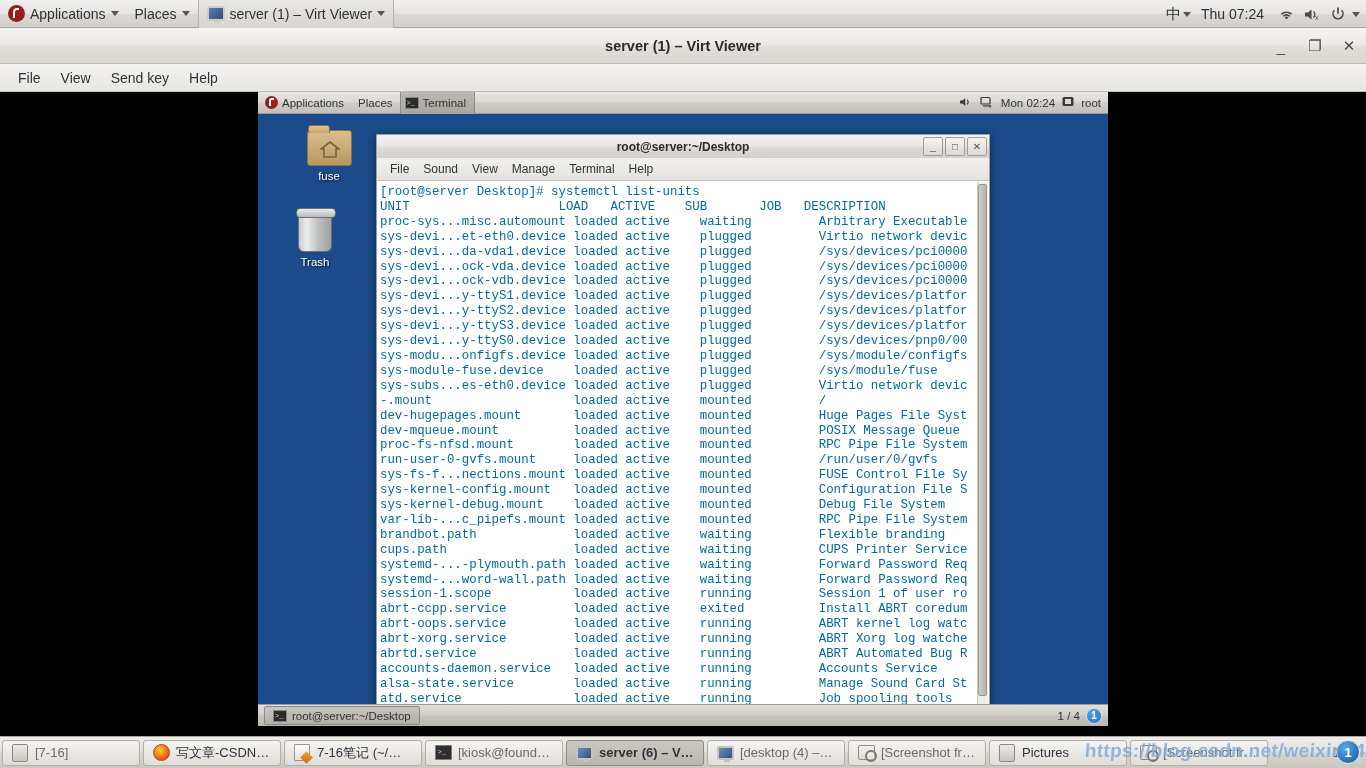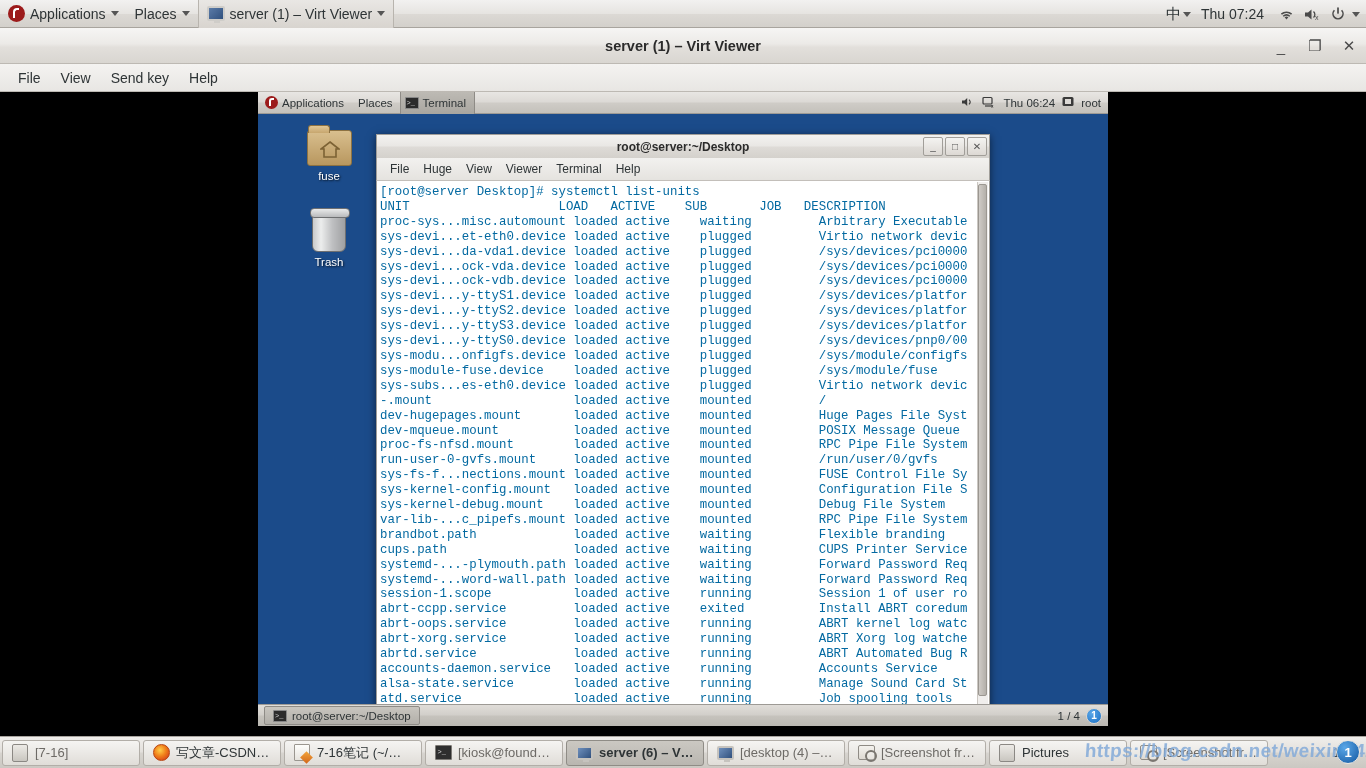--- a/index.html
+++ b/index.html
@@ -444,21 +444,21 @@
                   <path d="M8 3.6 A3.4 3.4 0 0 1 8 8.4" stroke="#3a3a3a" stroke-width="1.1" fill="none"></path>
                 </svg>
             </span>
             <span>
               <svg width="14" height="12" viewBox="0 0 14 12">
                   <rect x="1" y="1.5" width="9" height="6.5" rx="1" fill="none" stroke="#3a3a3a" stroke-width="1.2"></rect>
                   <path d="M3 10 H11" stroke="#3a3a3a" stroke-width="1.2"></path>
                   <text x="9" y="11.5" font-size="5" fill="#3a3a3a">x</text>
                 </svg>
             </span>
-            <span>Thu 06:24</span>
+            <span>Mon 02:24</span>
             <span>
               <svg width="12" height="12" viewBox="0 0 12 12">
                   <rect x="0.5" y="1" width="11" height="9" rx="1.5" fill="#3a3a3a"></rect>
                   <rect x="3" y="3" width="6" height="5" fill="#dcd9d5"></rect>
                 </svg>
             </span>
             <span>root</span>
           </div>
         </div>
 
@@ -466,40 +466,40 @@
 
           <div class="desk-icon" style="left:34px; top:16px;">
             <div class="folder-glyph">
               <svg class="home-house" viewBox="0 0 20 18">
                   <path d="M10 2 L19 9 H16 V17 H4 V9 H1 Z" fill="none" stroke="#7c6234" stroke-width="1.6"></path>
                 </svg>
             </div>
             <div>fuse</div>
           </div>
 
-          <div class="desk-icon" style="left:34px; top:98px;">
+          <div class="desk-icon" style="left:20px; top:98px;">
             <div class="trash-glyph"></div>
             <div>Trash</div>
           </div>
 
           <div class="term-win">
             <div class="term-titlebar">
               <span class="term-title">root@server:~/Desktop</span>
               <div class="term-btns">
                 <span class="term-btn">_</span>
                 <span class="term-btn">□</span>
                 <span class="term-btn">✕</span>
               </div>
             </div>
 
             <div class="term-menubar">
               <span class="term-menu">File</span>
-              <span class="term-menu">Huge</span>
+              <span class="term-menu">Sound</span>
               <span class="term-menu">View</span>
-              <span class="term-menu">Viewer</span>
+              <span class="term-menu">Manage</span>
               <span class="term-menu">Terminal</span>
               <span class="term-menu">Help</span>
             </div>
 
             <div class="term-content">
               <pre class="term-lines" id="term-text">[root@server Desktop]# systemctl list-units
 UNIT                    LOAD   ACTIVE    SUB       JOB   DESCRIPTION
 proc-sys...misc.automount loaded active    waiting         Arbitrary Executable
 sys-devi...et-eth0.device loaded active    plugged         Virtio network devic
 sys-devi...da-vda1.device loaded active    plugged         /sys/devices/pci0000

